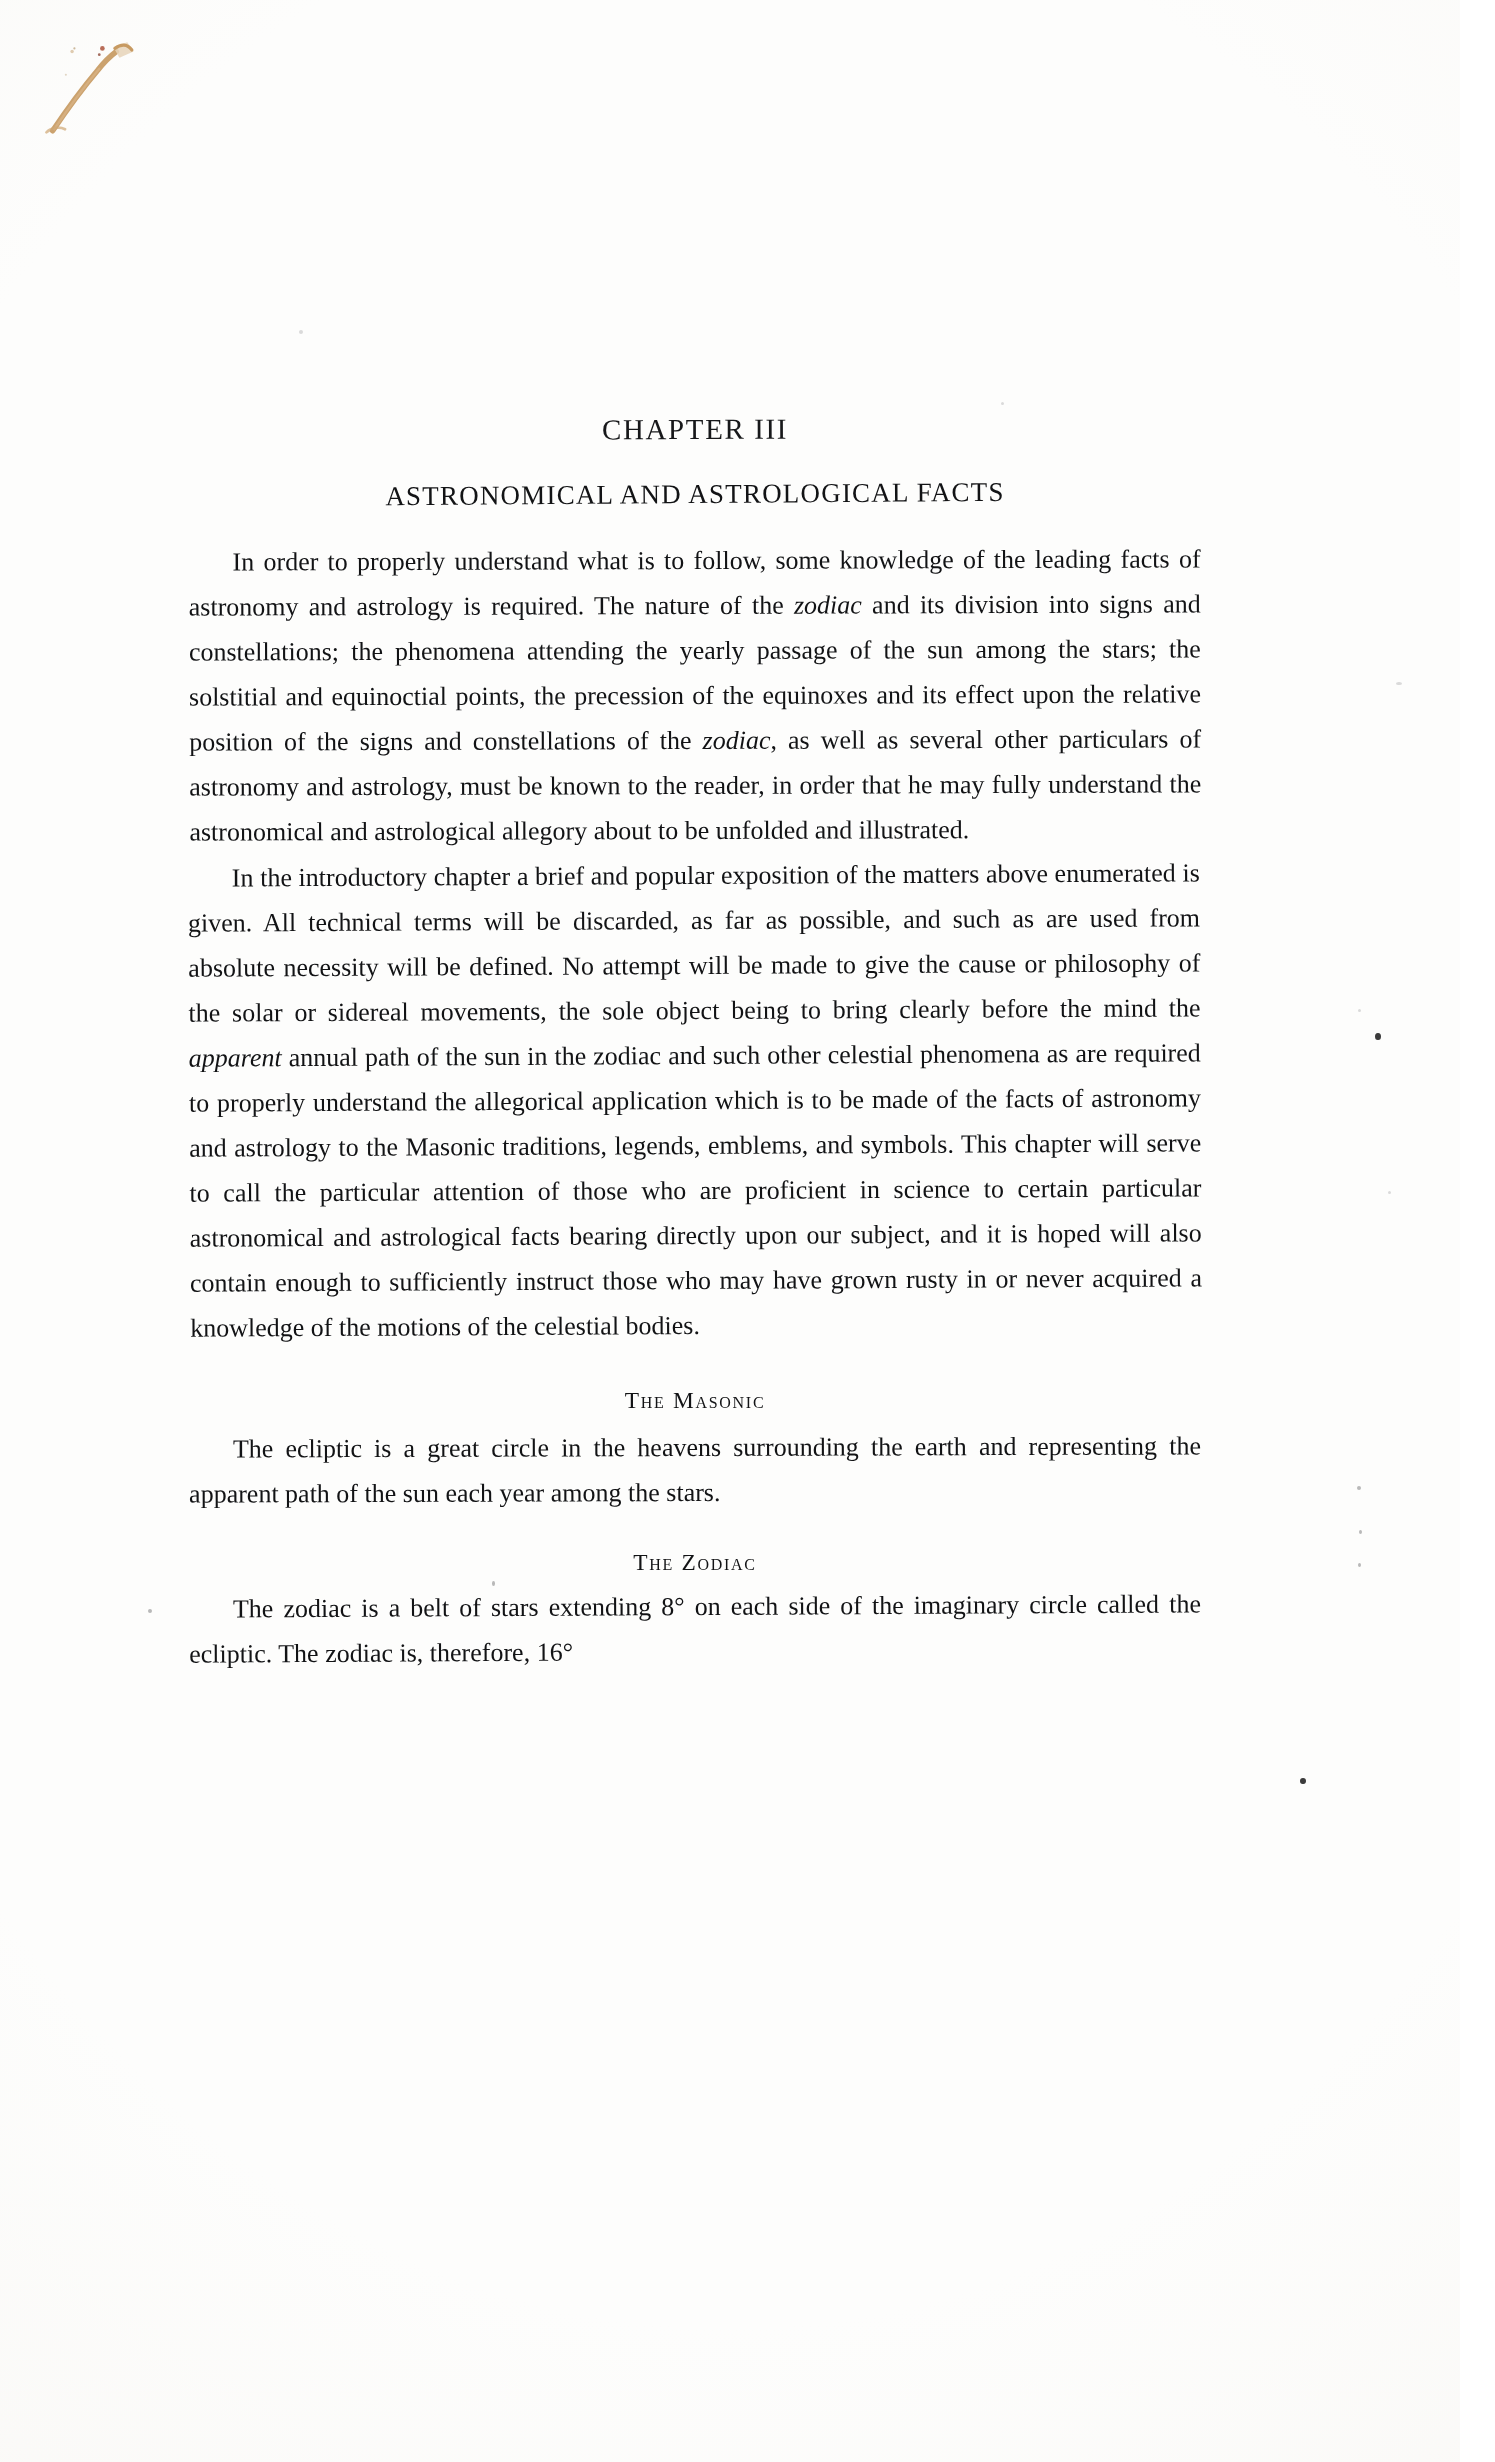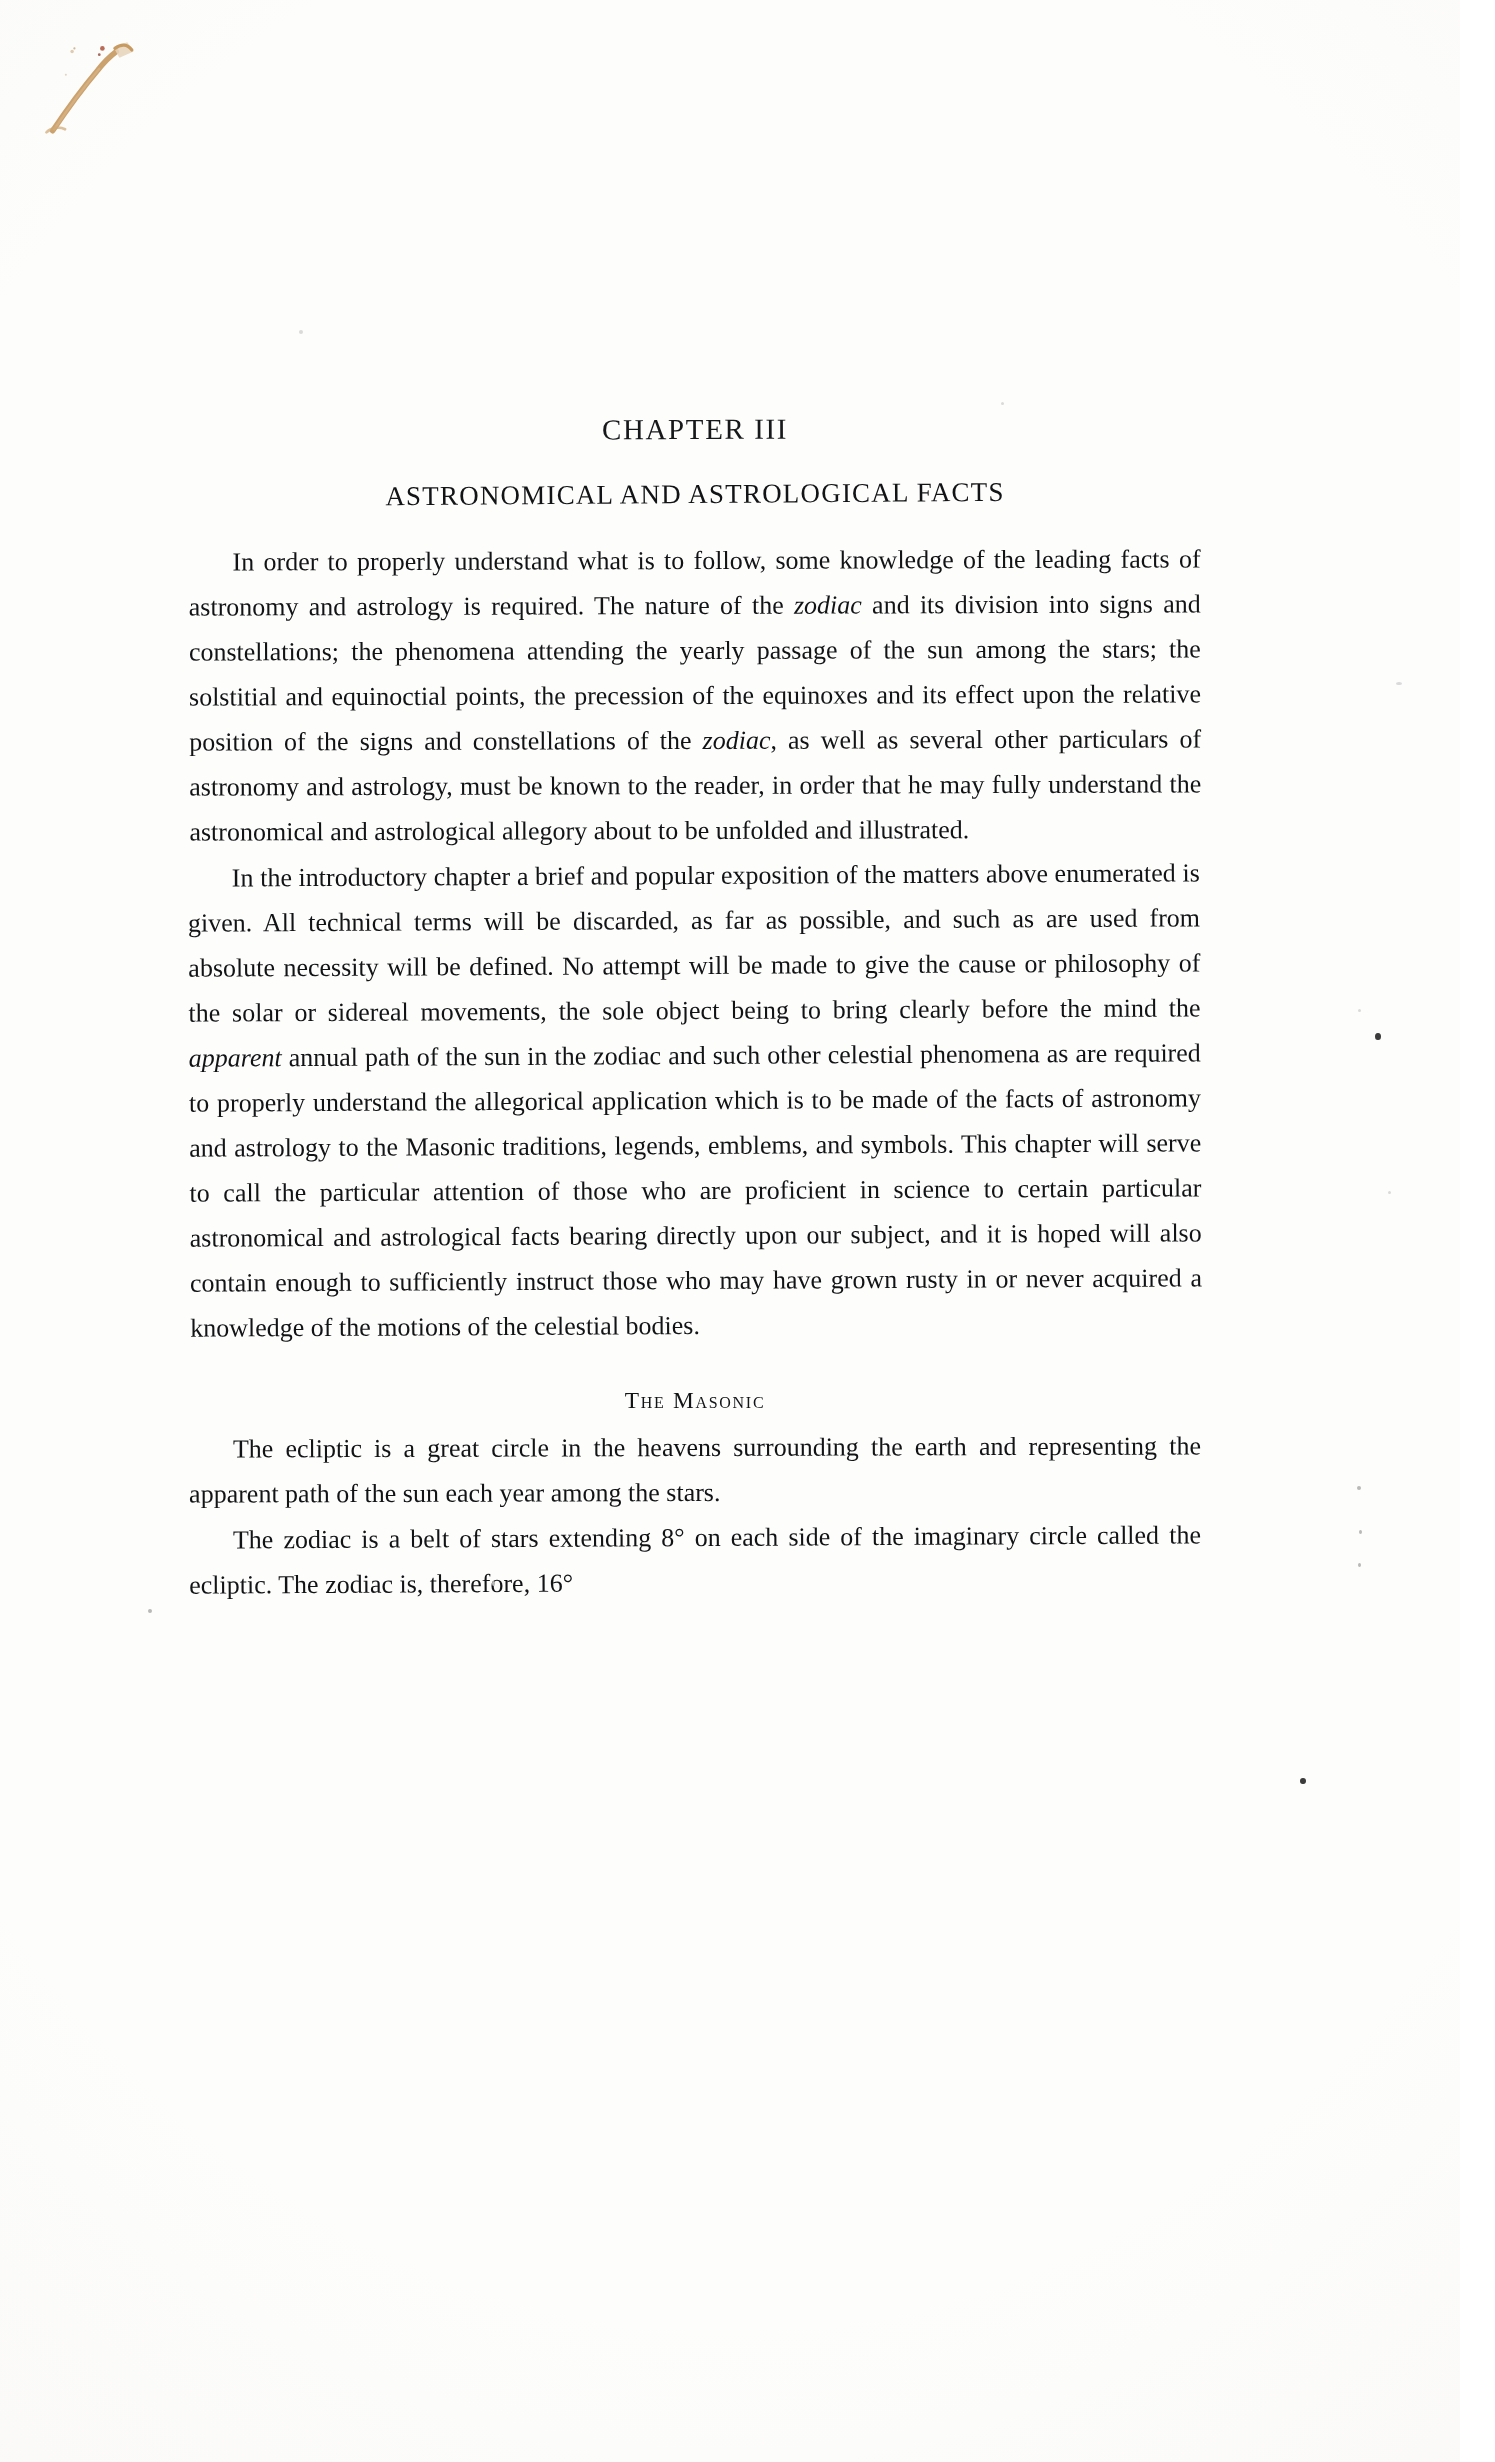--- a/index.html
+++ b/index.html
@@ -138,20 +138,21 @@
     <div class="chapter-title">ASTRONOMICAL AND ASTROLOGICAL FACTS</div>
 
     <p class="body first skew-a"><span class="ind"></span><span>In order to properly understand what is to follow, some knowledge of the leading facts of astronomy and astrology is required. The nature of the </span><i>zodiac</i><span> and its division into signs and constellations; the phenomena attending the yearly passage of the sun among the stars; the solstitial and equinoctial points, the precession of the equinoxes and its effect upon the relative position of the signs and constellations of the </span><i>zodiac</i><span>, as well as several other particulars of astronomy and astrology, must be known to the reader, in order that he may fully understand the astronomical and astrological allegory about to be unfolded and illustrated.</span></p>
 
     <p class="body skew-b"><span class="ind"></span><span>In the introductory chapter a brief and popular exposition of the matters above enumerated is given.  All technical terms will be discarded, as far as possible, and such as are used from absolute necessity will be defined.  No attempt will be made to give the cause or philosophy of the solar or sidereal movements, the sole object being to bring clearly before the mind the </span><i>apparent</i><span> annual path of the sun in the zodiac and such other celestial phenomena as are required to properly understand the allegorical application which is to be made of the facts of astronomy and astrology to the Masonic traditions, legends, emblems, and symbols.  This chapter will serve to call the particular attention of those who are proficient in science to certain particular astronomical and astrological facts bearing directly upon our subject, and it is hoped will also contain enough to sufficiently instruct those who may have grown rusty in or never acquired a knowledge of the motions of the celestial bodies.</span></p>
 
     <div class="section-head ecliptic">The Masonic</div>
 
     <p class="body skew-a"><span class="ind"></span><span>The ecliptic is a great circle in the heavens surrounding the earth and representing the apparent path of the sun each year among the stars.</span></p>
 
+    <div class="section-head zodiac">The Zodiac</div>
 
     <p class="body skew-b"><span class="ind"></span><span>The zodiac is a belt of stars extending 8° on each side of the imaginary circle called the ecliptic.  The zodiac is, therefore, 16°</span></p>
 
   </div>
 
   <div>
     <span class="speckle" style="left:1375px; top:1033px; width:5.5px;  height:7px;"></span>
     <span class="speckle" style="left:1300px; top:1778px; width:5.5px;  height:6.2px;"></span>
     <span class="speckle faint" style="left:1357px; top:1486px; width:3.9px;  height:3.9px;"></span>
     <span class="speckle faint" style="left:1359px; top:1530px; width:3.1px;  height:3.9px;"></span>

